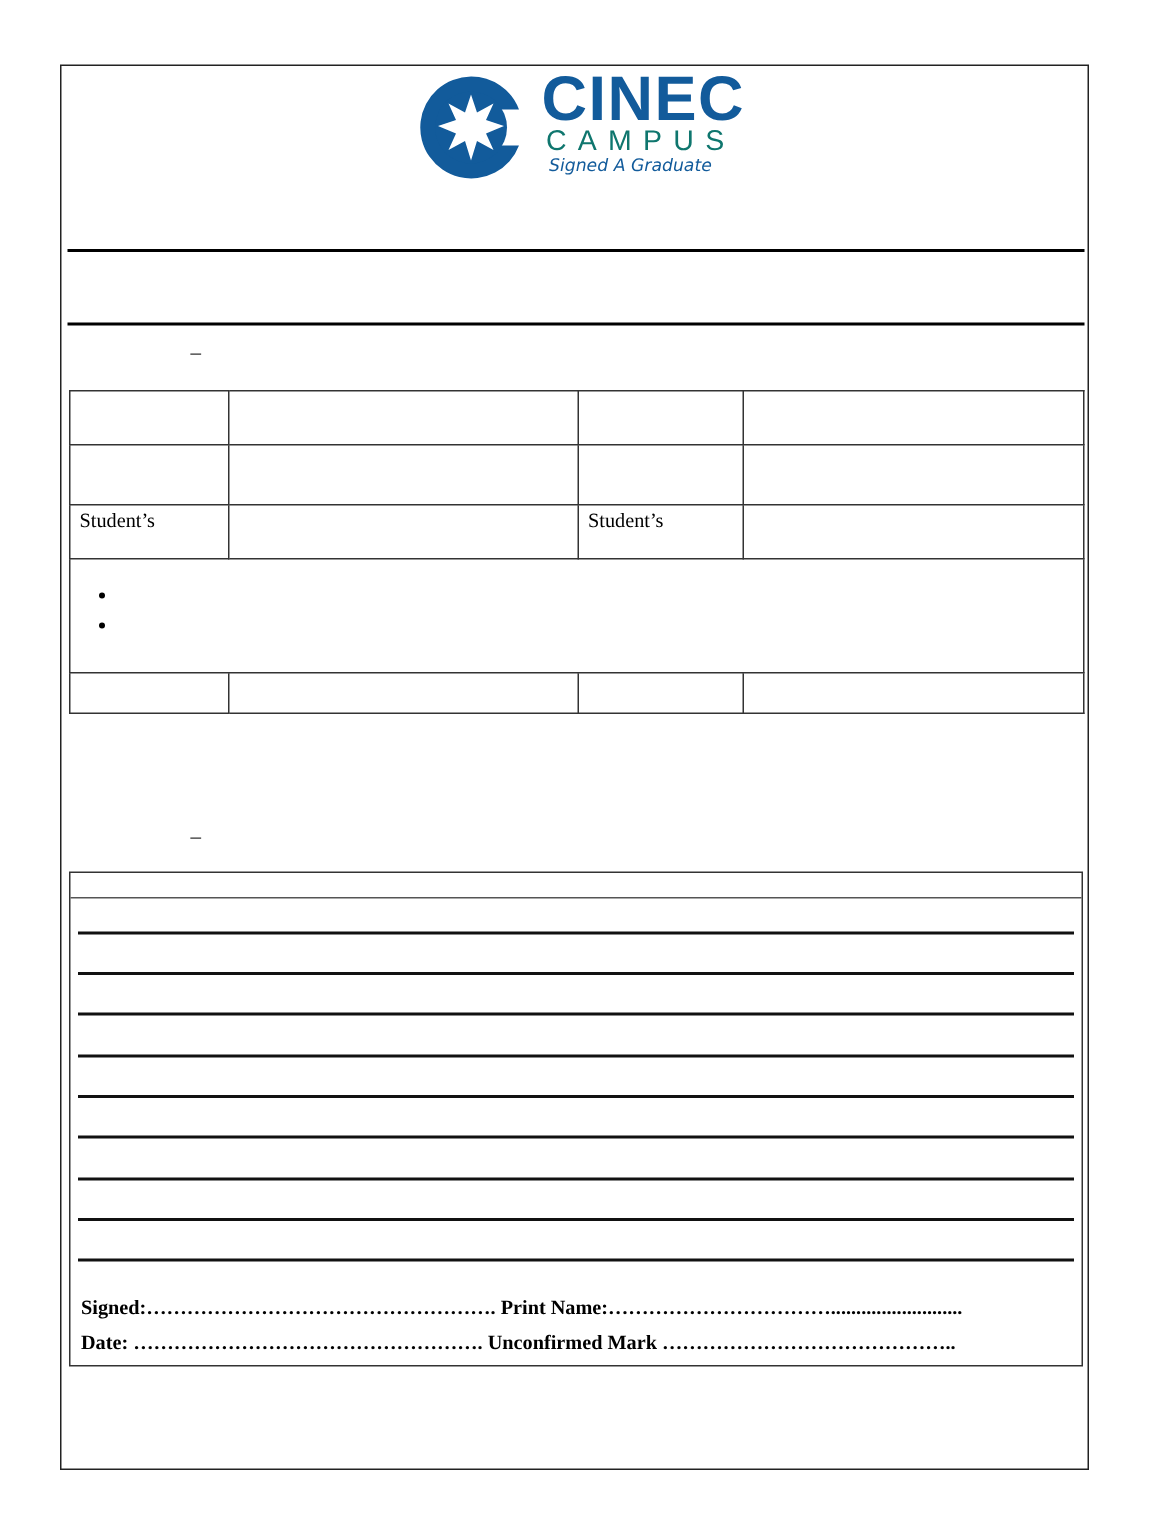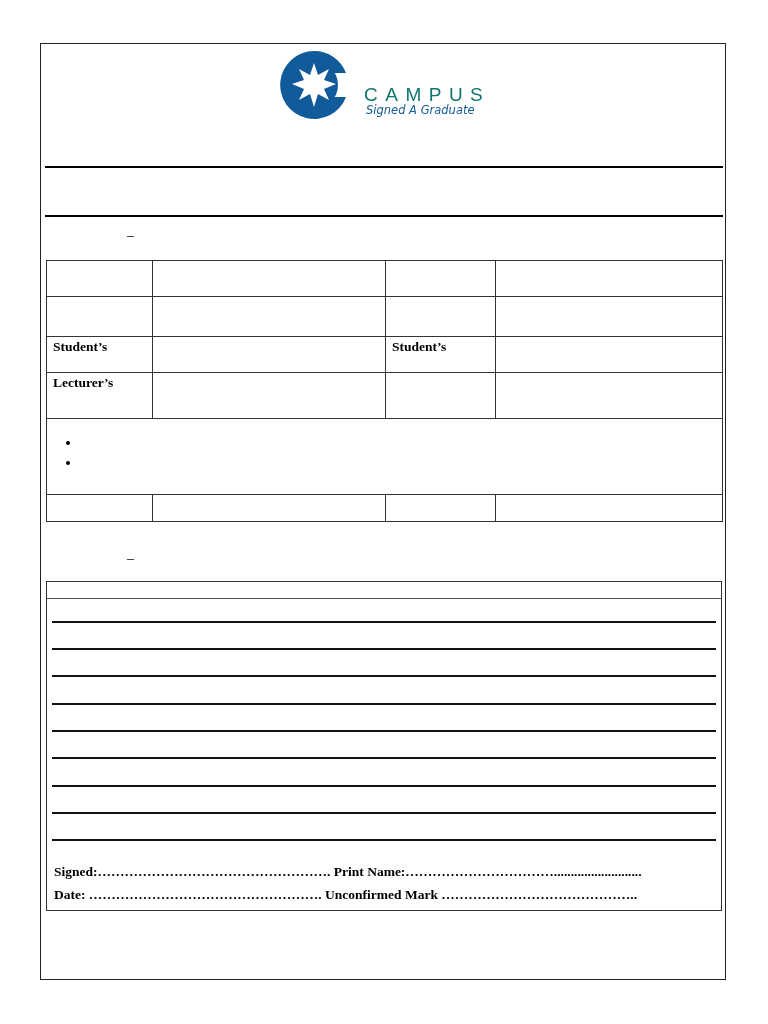--- a/index.html
+++ b/index.html
@@ -13,41 +13,42 @@
     .logo .sub { position: absolute; left: 86px; top: 36px; font-family: "Liberation Sans", sans-serif;
                  font-size: 19px; letter-spacing: 7.5px; line-height: 1; }
     .logo .tag { position: absolute; left: 88px; top: 56px; font-family: "DejaVu Sans", sans-serif;
                  font-style: italic; font-size: 11.5px; line-height: 1; }
     .rule { position: absolute; left: 45px; width: 678px; background: #000; }
     .dash { position: absolute; font-size: 14px; line-height: 1; }
 
     table.details { position: absolute; left: 46px; top: 260px; width: 676px;
                     border-collapse: collapse; table-layout: fixed; }
     table.details td { border: 1.5px solid #333; vertical-align: top; padding: 2px 6px;
-                       font-size: 13.5px; line-height: 1.2; font-weight: bold; }
+                       font-size: 13.5px; line-height: 1.2; }
     .bullets { margin: 0; padding: 14px 0 0 28px; list-style: disc; font-size: 13.5px; }
     .bullets li { height: 20px; }
 
     .feedback { position: absolute; left: 46px; top: 581px; width: 676px; height: 330px;
                 border: 1.5px solid #333; box-sizing: border-box; }
     .feedback .head { height: 16px; border-bottom: 1.5px solid #555; }
     .feedback .line { position: absolute; left: 5px; right: 5px; height: 2px; background: #111; }
     .sig { position: absolute; left: 7px; font-weight: bold; font-size: 13.5px; white-space: nowrap; }
   </style>
 </head>
 <body>
 
 <div class="page"></div>
 
 <div class="logo">
   <svg width="72" height="72" viewBox="0 0 72 72" style="position:absolute;left:0;top:0">
     <path d="M36 2 A34 34 0 1 0 68 48 L56 48 A22 22 0 1 1 56 24 L68 24 A34 34 0 0 0 36 2 Z" fill="#125b9b"></path>
     <circle cx="36" cy="36" r="24" fill="#125b9b"></circle>
     <polygon fill="#ffffff" points="36,14 40,26 51,20 46,31 58,35 46,40 51,51 40,45 36,58 32,45 21,51 26,40 14,35 26,31 21,20 32,26"></polygon>
   </svg>
+  <div class="word" style="color:#125b9b">CINEC</div>
   <div class="sub" style="color:#0f766e">CAMPUS</div>
   <div class="tag" style="color:#125b9b">Signed A Graduate</div>
 </div>
 
 <div class="rule" style="top:166px;height:2px;"></div>
 <div class="rule" style="top:215px;height:2px;"></div>
 
 <div class="dash" style="left:127px;top:229px;">–</div>
 
 <table class="details">
@@ -67,26 +68,20 @@
   <tr style="height:40px">
     <td></td>
     <td></td>
     <td></td>
     <td></td>
   </tr>
   <tr style="height:36px">
     <td>Student’s</td>
     <td></td>
     <td>Student’s</td>
-    <td></td>
-  </tr>
-  <tr style="height:46px">
-    <td>Lecturer’s</td>
-    <td></td>
-    <td></td>
     <td></td>
   </tr>
   <tr style="height:76px">
     <td colspan="4">
       <ul class="bullets">
         <li></li>
         <li></li>
       </ul>
     </td>
   </tr>

